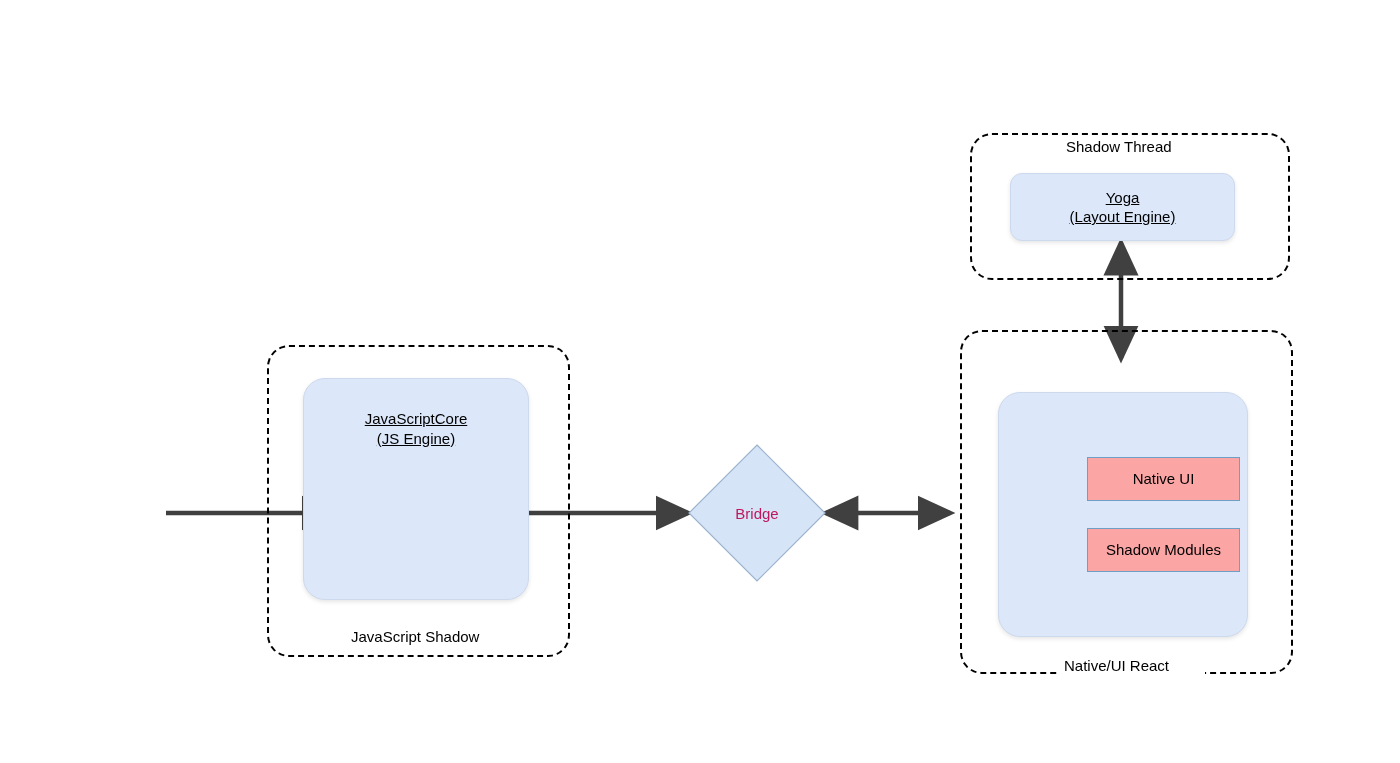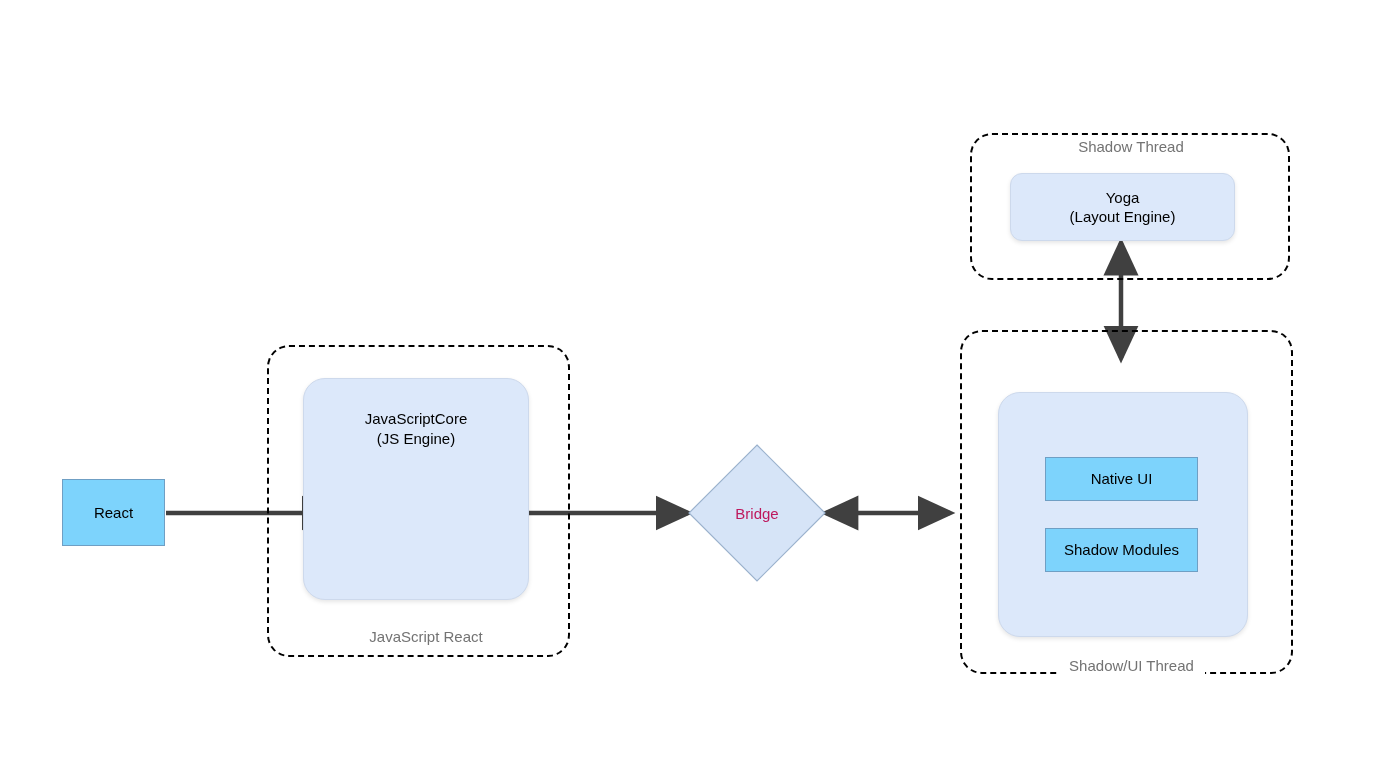--- a/index.html
+++ b/index.html
@@ -32,39 +32,40 @@
   
   .thread-box {
     position: absolute;
     box-sizing: border-box;
     border: 2.5px dashed #000000;
     background: transparent;
   }
   .thread-label {
     position: absolute;
     background: #ffffff;
-    color: #737373;
+    color: #000000;
     font-size: 15px;
     padding: 0 6px;
     white-space: nowrap;
-    text-align: center;
+    text-align: left;
   }
 
   
   .fill-pale {
     background: #dce8fa;
     border: 1px solid #cdd9ec;
   }
   .fill-mid {
-    background: #7dd3fc;
+    background: #fca5a5;
     border: 1px solid #6f9fc4;
+    margin-left: 42px;
   }
 
   .r-lg { border-radius: 22px; }
-  .r-md { border-radius: 12px; }
+  .r-md { border-radius: 12px; text-decoration: underline; }
   .r-sm { border-radius: 0px; }
 
   .soft-shadow {
     box-shadow: 0 2px 4px rgba(0,0,0,0.10);
   }
 
   
   .diamond-wrap {
     position: absolute;
   }
@@ -120,44 +121,43 @@
 
     <g>
       <line x1="826" y1="513" x2="950" y2="513" stroke="#404040" stroke-width="4.5" marker-start="url(#ah-start)" marker-end="url(#ah-end)"></line>
     </g>
 
     <g>
       <line x1="1121" y1="243" x2="1121" y2="358" stroke="#404040" stroke-width="4.5" marker-start="url(#ah-start)" marker-end="url(#ah-end)"></line>
     </g>
   </svg>
 
-  <div class="node fill-mid r-sm" style="left:62px; top:479px; width:103px; height:67px; font-size:15px;">React</div>
 
   <div class="thread-box r-lg" style="left:267px; top:345px; width:303px; height:312px;"></div>
-  <div class="thread-label" style="left:345px; top:628px; width:150px;">JavaScript React</div>
+  <div class="thread-label" style="left:345px; top:628px; width:150px;">JavaScript Shadow</div>
 
-  <div class="node fill-pale r-lg soft-shadow" style="left:303px; top:378px; width:226px; height:222px; font-size:15px; align-items:flex-start; padding-top:30px;">JavaScriptCore
+  <div class="node fill-pale r-lg soft-shadow" style="left:303px; top:378px; width:226px; height:222px; font-size:15px; align-items:flex-start; padding-top:30px;text-decoration:underline;">JavaScriptCore
 (JS Engine)</div>
 
 
   <div class="diamond-wrap" style="left:688px; top:444px; width:138px; height:138px;">
     <svg class="diamond" width="138" height="138" viewBox="0 0 138 138" xmlns="http://www.w3.org/2000/svg">
       <polygon points="69,1 137,69 69,137 1,69" fill="#d6e4f7" stroke="#9bb2cd" stroke-width="1.2"></polygon>
     </svg>
     <div class="diamond-label">Bridge</div>
   </div>
 
   <div class="thread-box r-lg" style="left:970px; top:133px; width:320px; height:147px;"></div>
   <div class="thread-label" style="left:1060px; top:138px; width:130px;">Shadow Thread</div>
 
   <div class="node fill-pale r-md soft-shadow" style="left:1010px; top:173px; width:225px; height:68px; font-size:15px;">Yoga
 (Layout Engine)</div>
 
   <div class="thread-box r-lg" style="left:960px; top:330px; width:333px; height:344px;"></div>
-  <div class="thread-label" style="left:1058px; top:657px; width:135px;">Shadow/UI Thread</div>
+  <div class="thread-label" style="left:1058px; top:657px; width:135px;">Native/UI React</div>
 
   <div class="node fill-pale r-lg soft-shadow" style="left:998px; top:392px; width:250px; height:245px;"></div>
 
   <div class="node fill-mid r-sm" style="left:1045px; top:457px; width:153px; height:44px; font-size:15px;">Native UI</div>
 
   <div class="node fill-mid r-sm" style="left:1045px; top:528px; width:153px; height:44px; font-size:15px;">Shadow Modules</div>
 
 </div>
 
 </body></html>

